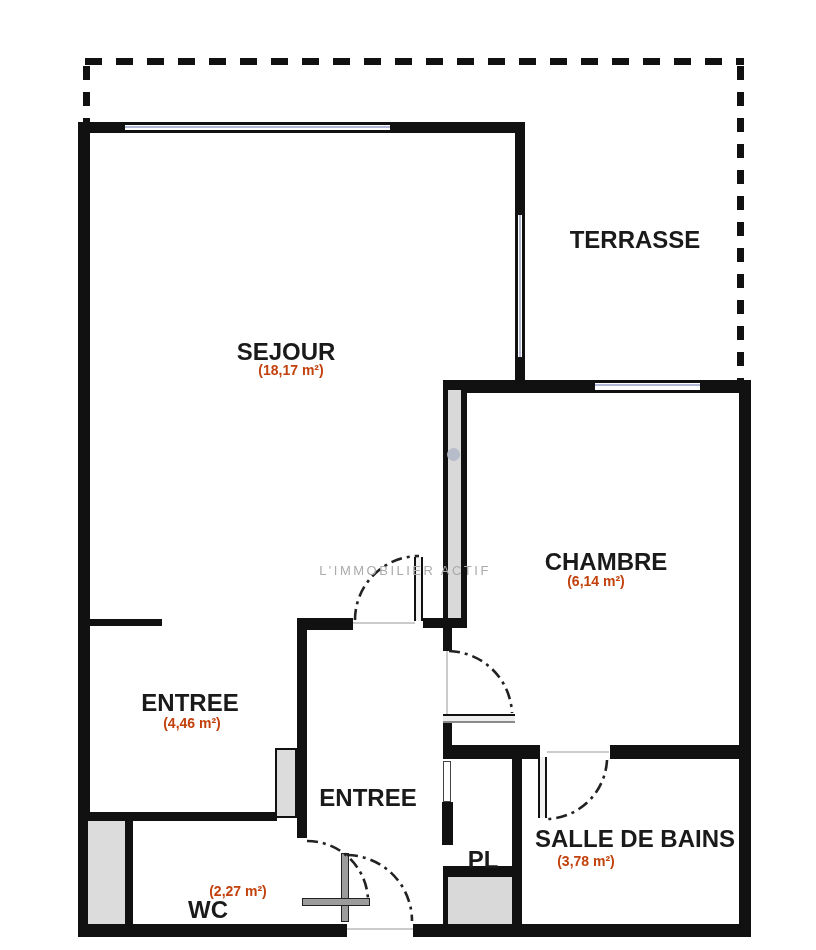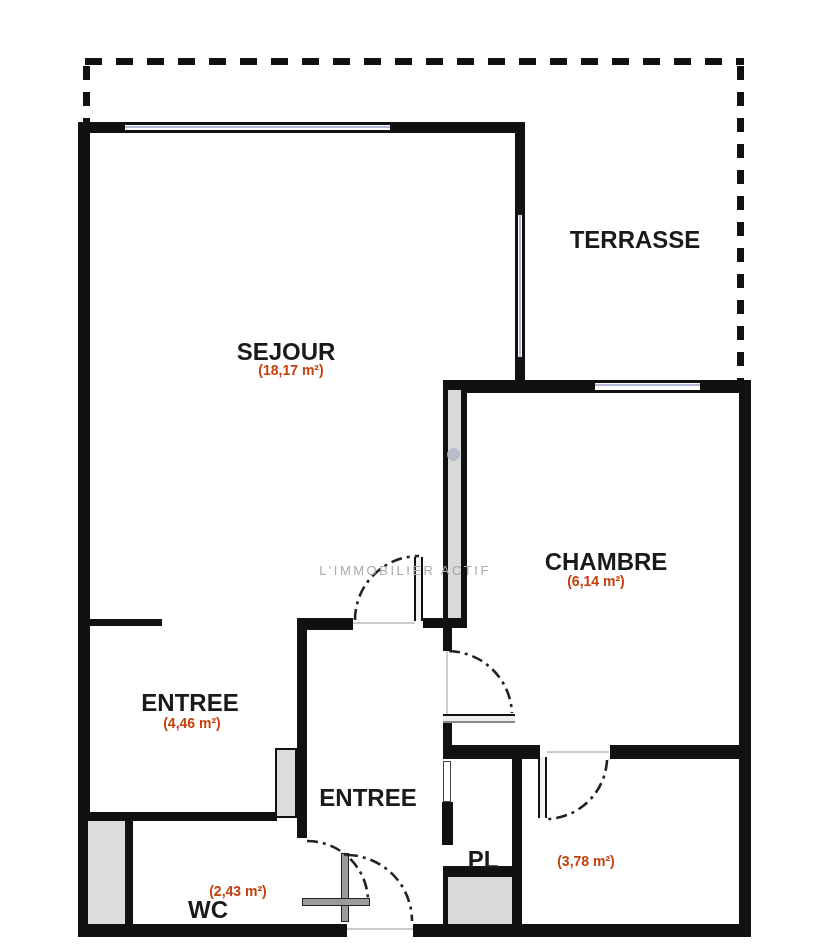--- a/index.html
+++ b/index.html
@@ -94,20 +94,21 @@
 
   <div class="lbl" style="left:635px;top:228px;">TERRASSE</div>
   <div class="lbl" style="left:286px;top:340px;text-align:right;">SEJOUR</div>
   <div class="area" style="left:291px;top:363px;">(18,17 m²)</div>
   <div class="lbl" style="left:606px;top:550px;">CHAMBRE</div>
   <div class="area" style="left:596px;top:574px;">(6,14 m²)</div>
   <div class="lbl" style="left:190px;top:691px;">ENTREE</div>
   <div class="area" style="left:192px;top:716px;">(4,46 m²)</div>
   <div class="lbl" style="left:368px;top:758px;margin-top:28px;">ENTREE</div>
   <div class="lbl" style="left:483px;top:848px;">PL</div>
+  <div class="lbl" style="left:635px;top:827px;">SALLE DE BAINS</div>
   <div class="area" style="left:586px;top:854px;">(3,78 m²)</div>
   <div class="lbl" style="left:208px;top:875px;margin-top:23px;">WC</div>
-  <div class="area" style="left:238px;top:884px;">(2,43 m²)</div>
+  <div class="area" style="left:238px;top:884px;">(2,27 m²)</div>
 
   <div class="wm" style="left:405px;top:556px;">L'IMMOBILIER ACTIF</div>
   <div class="wm-dot" style="left:447px;top:448px;"></div>
 
 </div>
 
 </body></html>

